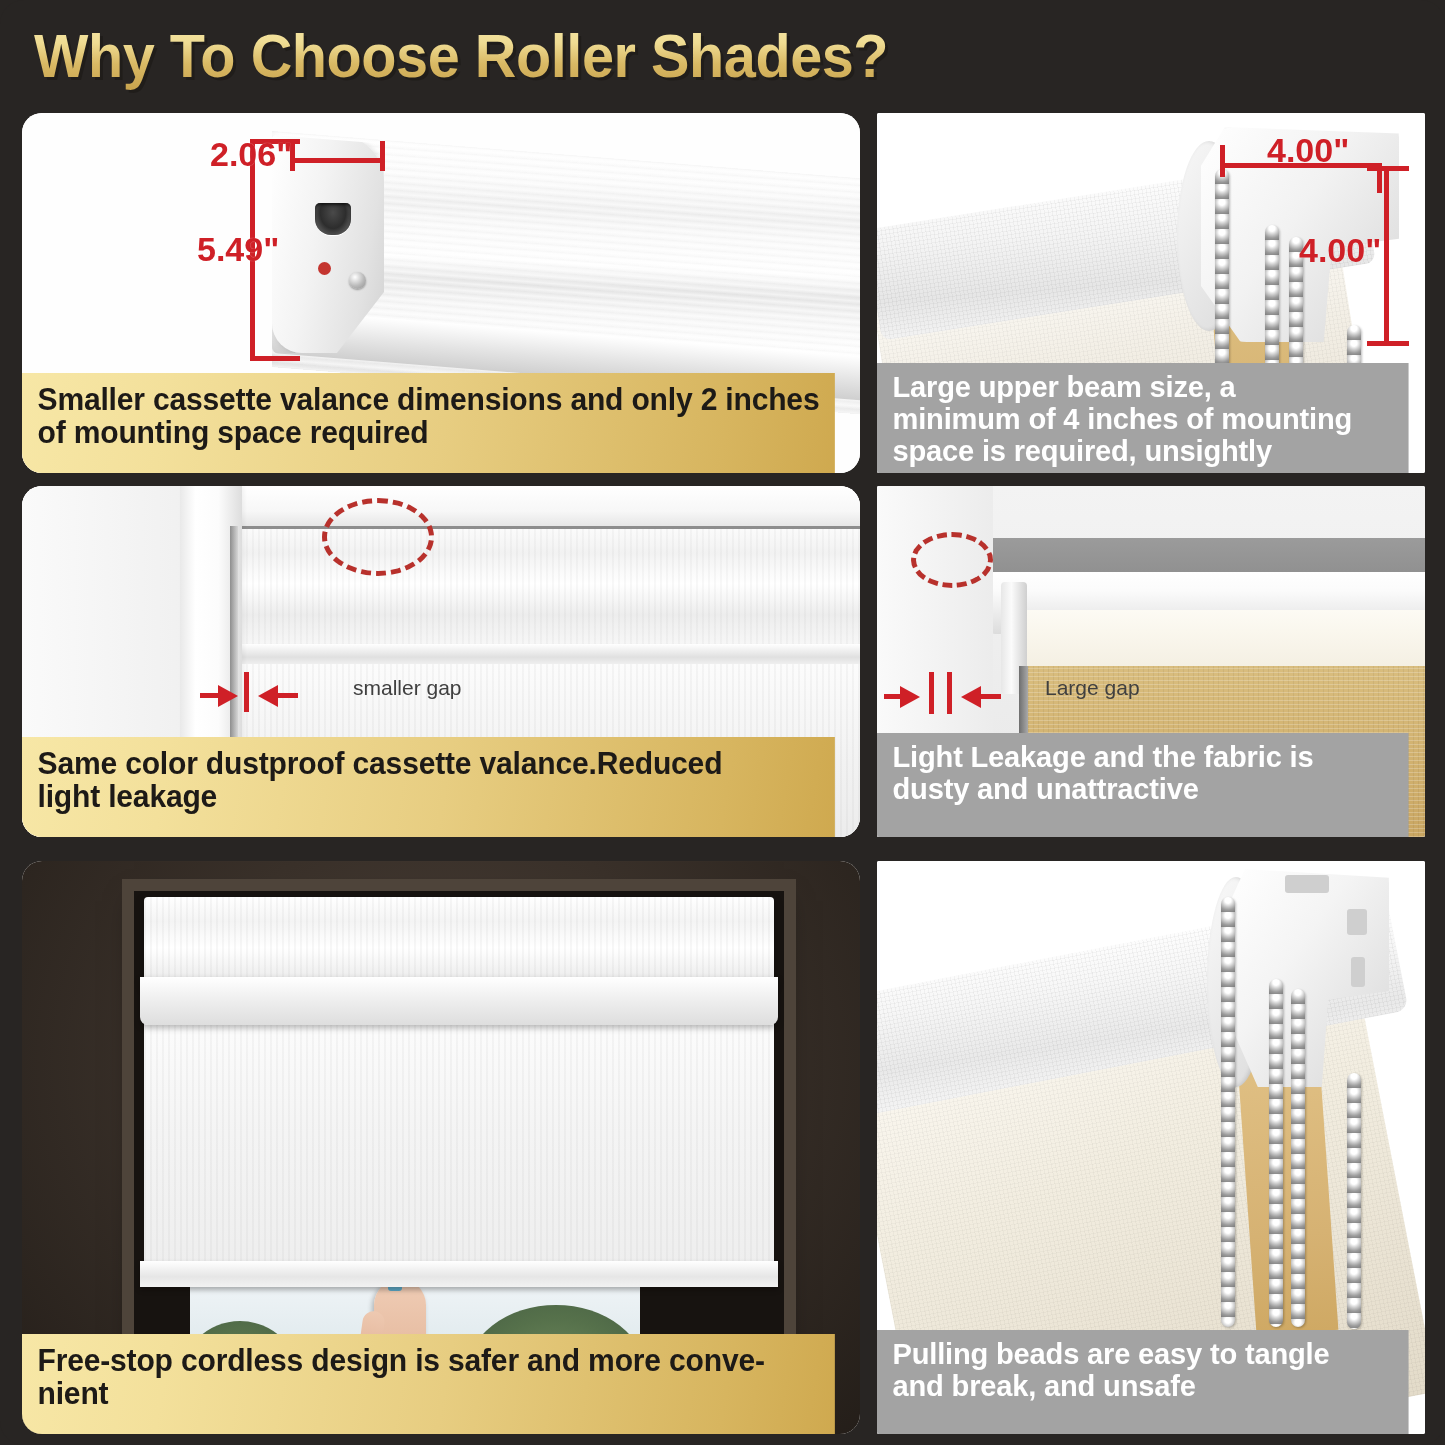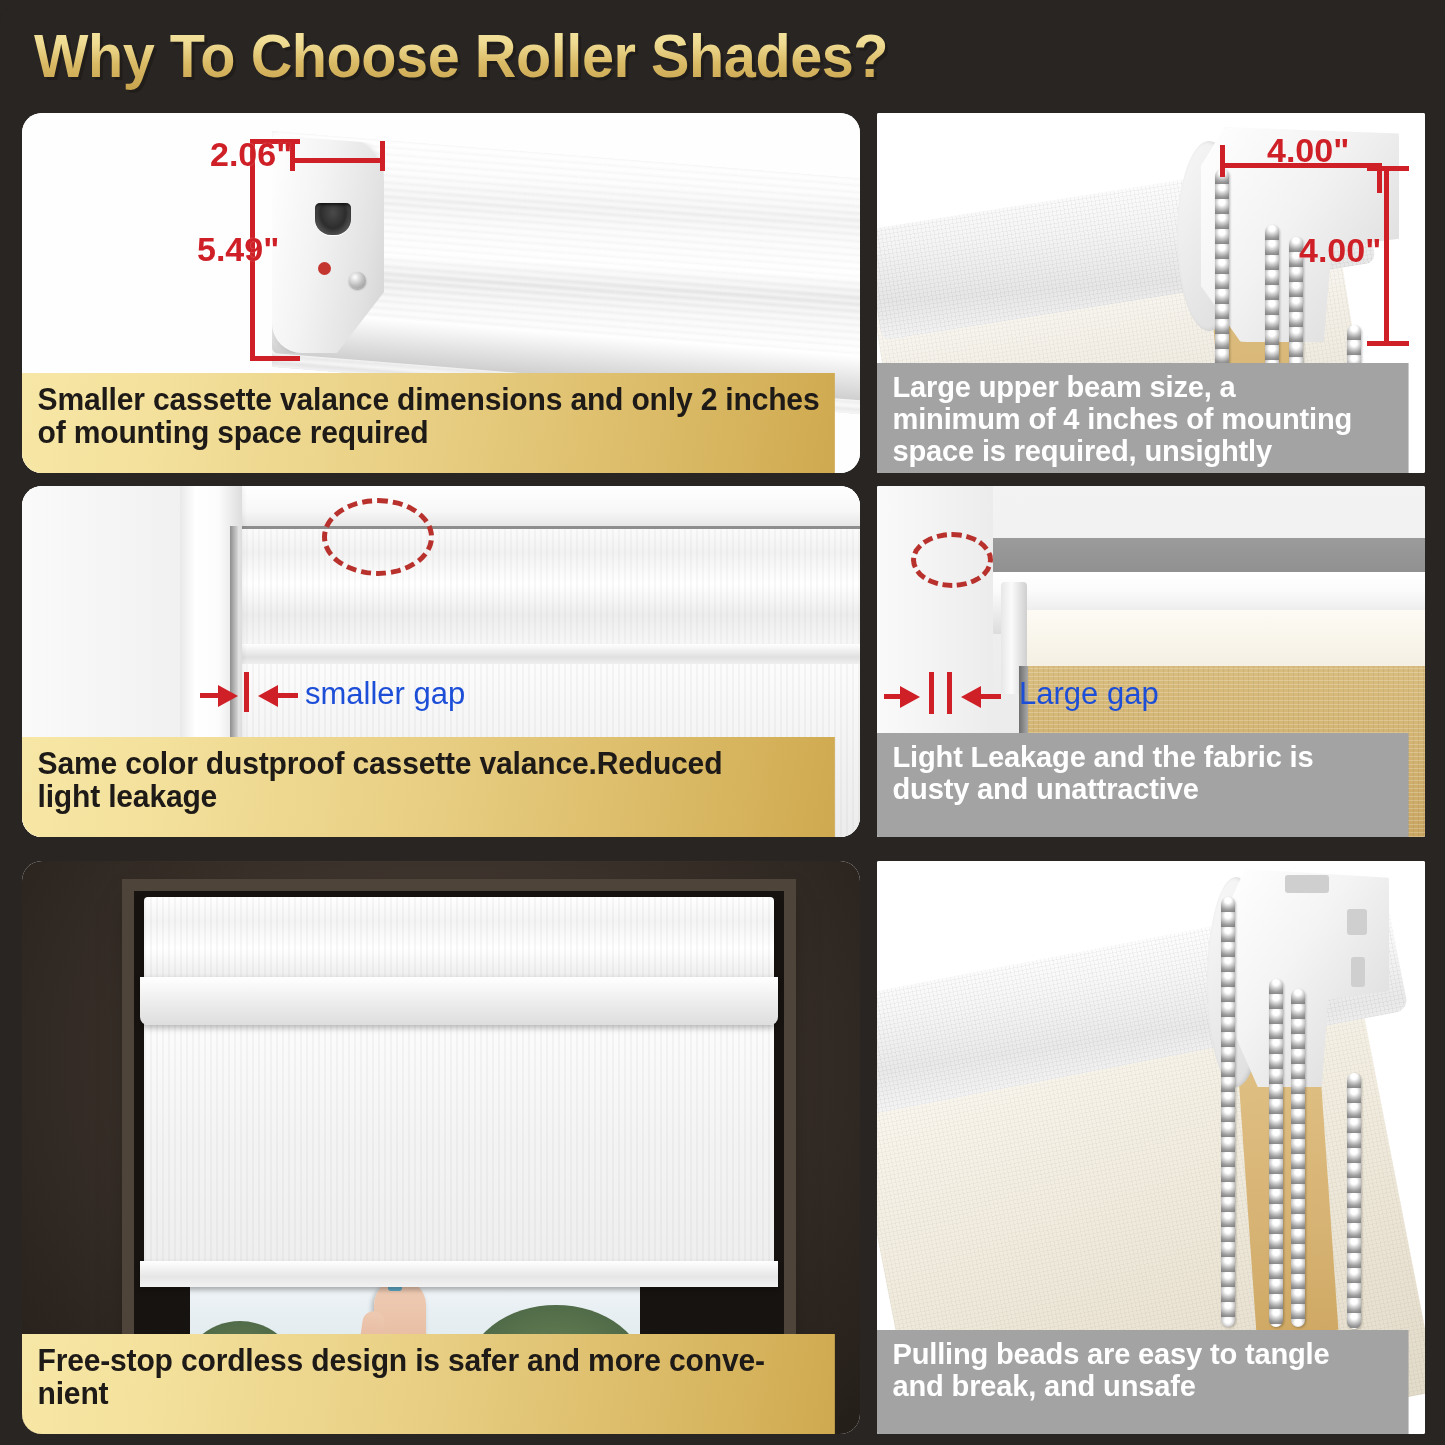--- a/index.html
+++ b/index.html
@@ -88,23 +88,24 @@
   .dimtext {
     position: absolute;
     color: #cf2027; font-weight: bold;
     font-size: 34px; letter-spacing: 0px;
     white-space: nowrap;
     text-shadow: 0 0 1px rgba(255,255,255,.6);
   }
   .dimline { position: absolute; background:#cf2027; }
   .gaplabel {
     position: absolute;
-    color:#1d4ed8; font-weight: 500;
-    font-size: 31px; white-space: nowrap;
+    color:#404040; font-weight: 500;
+    font-size: 21px; white-space: nowrap;
     font-family:"Liberation Sans", sans-serif;
+    margin-left:48px;
   }
   .ell { position: absolute; border: 5px dashed #b8312c; border-radius: 50%; }
 
   
   .p1-bg { position:absolute; inset:0; background:#fefefe; }
   .p1-body {
     position:absolute; left:250px; top:18px; width:620px; height:236px;
     background:
       linear-gradient(178deg,
         #ffffff 0%, #fcfcfc 14%, #f1f1f1 25%, #fafafa 33%,
@@ -479,21 +480,21 @@
     </div>
 
     <div class="ell" style="left:34px;top:46px;width:82px;height:56px;"></div>
 
     <div class="arrowR" style="left:23px;top:200px;"></div>
     <div class="arrowstem" style="left:7px;top:208px;width:20px;"></div>
     <div class="tick" style="left:52px;top:186px;height:42px;"></div>
     <div class="tick" style="left:70px;top:186px;height:42px;"></div>
     <div class="arrowL" style="left:84px;top:200px;"></div>
     <div class="arrowstem" style="left:102px;top:208px;width:22px;"></div>
-    <div class="gaplabel" style="left:142px;top:190px;">Large gap</div>
+    <div class="gaplabel" style="left:120px;top:190px;">Large gap</div>
 
     <div class="cap gray">
       <span>Light Leakage and the fabric is</span>
       <span>dusty and unattractive</span>
     </div>
   </div>
 
   <div class="panel right row3">
     <div class="photo">
       <div class="p6-bg"></div>

